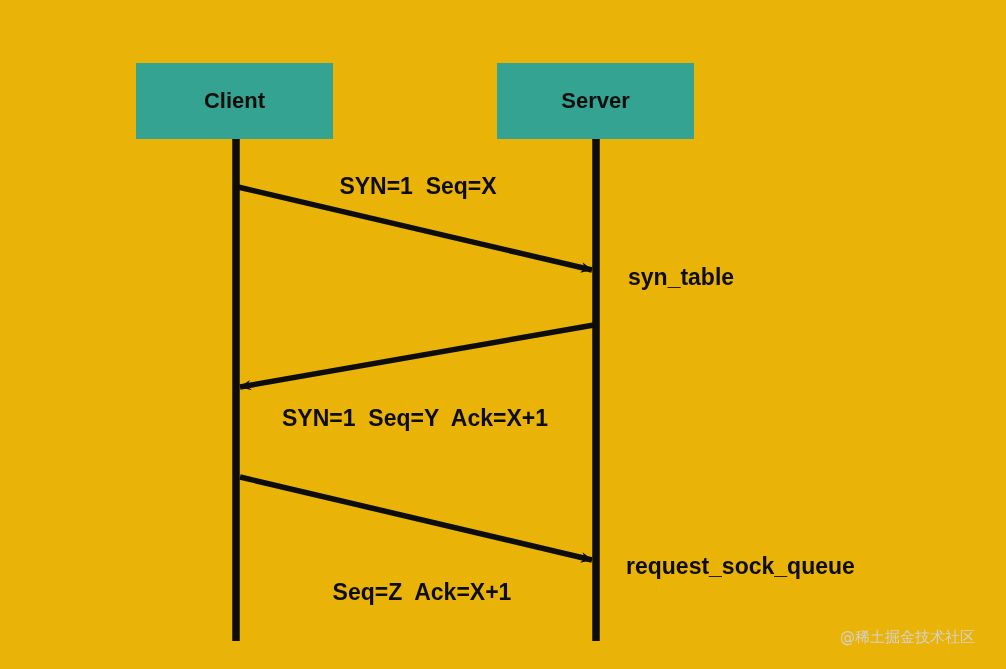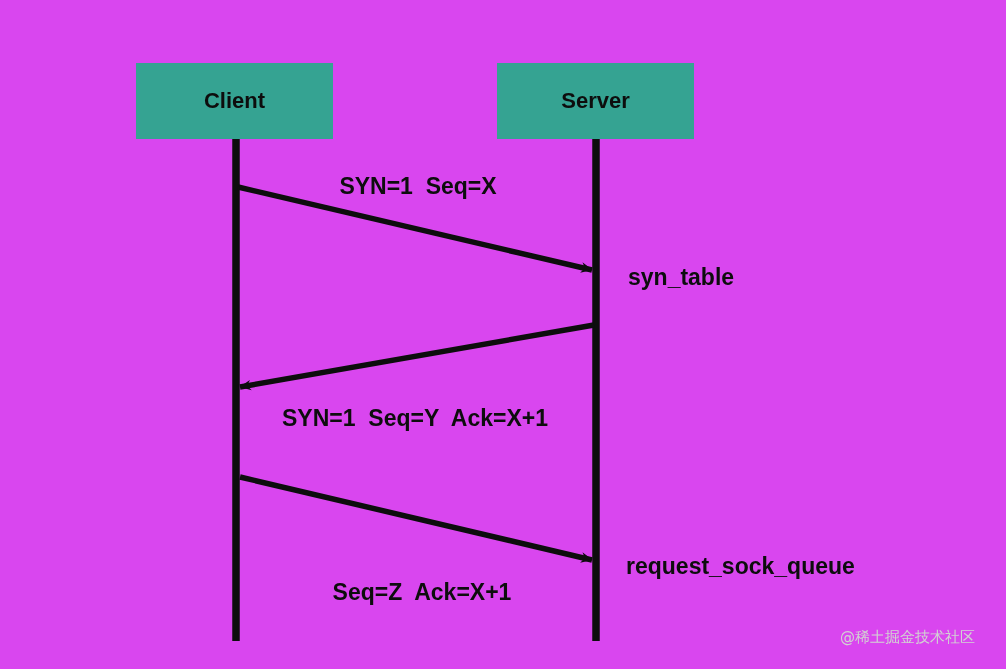--- a/index.html
+++ b/index.html
@@ -7,21 +7,21 @@
     padding: 0;
     background: #ffffff;
   }
   body {
     font-family: "Liberation Sans", sans-serif;
   }
   #canvas {
     position: relative;
     width: 1006px;
     height: 669px;
-    background: #d946ef;
+    background: #eab308;
     overflow: hidden;
   }
   #diagram-svg {
     position: absolute;
     left: 0;
     top: 0;
     width: 1006px;
     height: 669px;
   }
   .actor-label {

